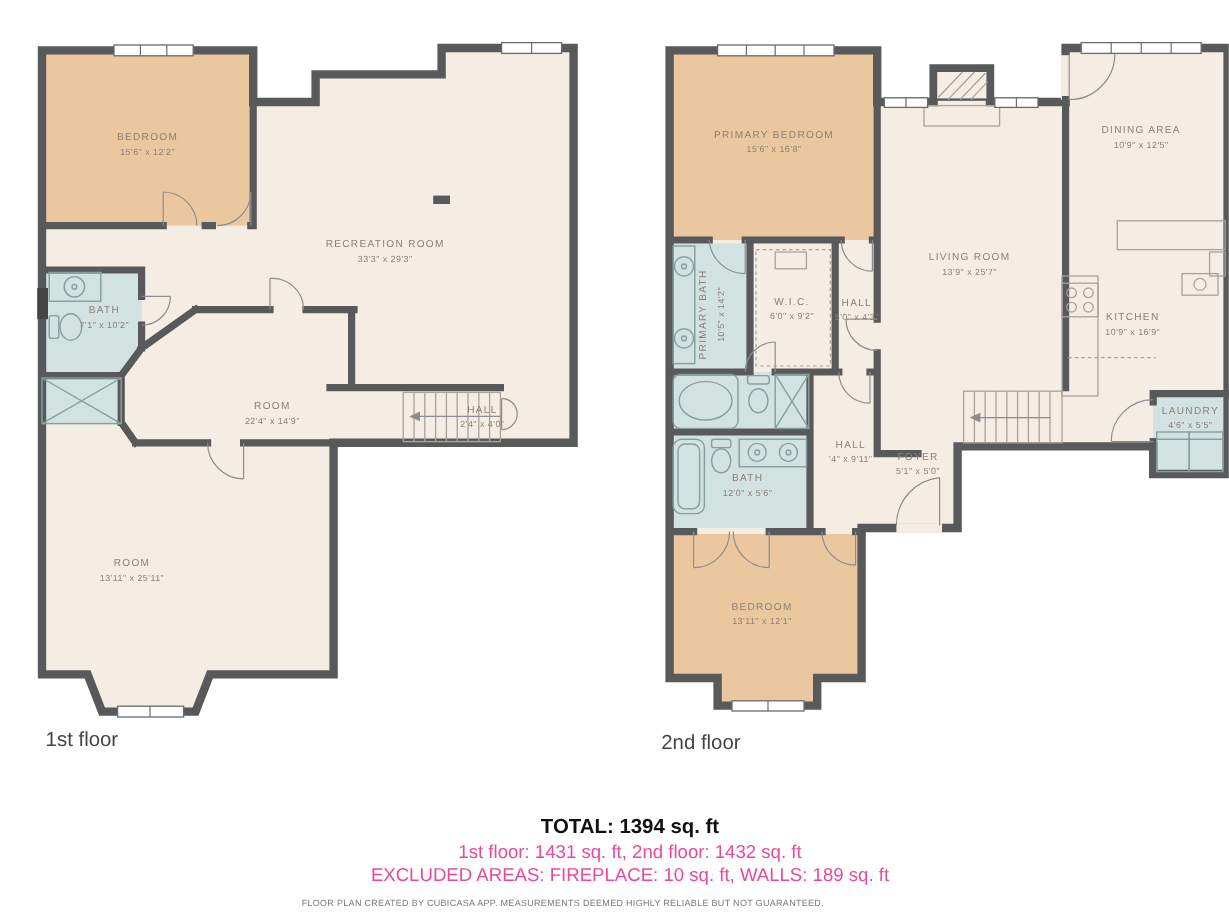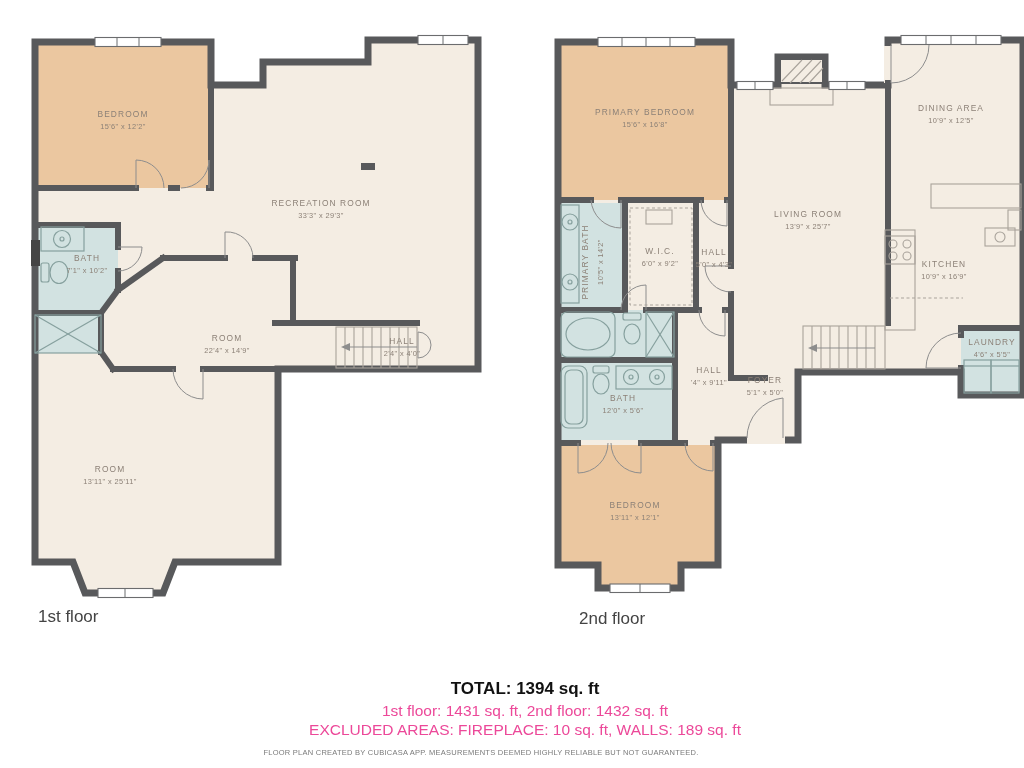--- a/index.html
+++ b/index.html
@@ -16,21 +16,21 @@
   .winl{stroke:#6b6c6e;stroke-width:1;}
   .dash{stroke:#a9a39b;stroke-width:1;fill:none;stroke-dasharray:3 2.5;}
   .rn{font-size:8.4px;letter-spacing:1.1px;fill:#8c8177;text-anchor:middle;
       font-family:"Liberation Sans",sans-serif;}
   .rd{font-size:7.4px;letter-spacing:0.4px;fill:#8c8177;text-anchor:middle;
       font-family:"Liberation Sans",sans-serif;}
   .floor-caption{position:absolute;font-size:17px;color:#444;}
   .summary{position:absolute;top:679px;left:0;width:1024px;text-align:center;color:#111;}
   .summary .t1{font-size:17px;font-weight:bold;margin:0 0 3px 0;}
   .summary .t2,.summary .t3{font-size:15.5px;margin:1px 0;color:#ec4899;}
-  .footer-note{position:absolute;top:748px;left:12px;width:912px;text-align:center;
+  .footer-note{position:absolute;top:748px;left:0;width:912px;text-align:center;
       font-size:7.5px;letter-spacing:0.25px;color:#7a7a7a;}
 </style>
 </head>
 <body>
 
 <div id="stage">
 <svg width="1024" height="660" viewBox="0 0 1024 660">
 
   <g>
 
@@ -255,21 +255,21 @@
       <text class="rd" x="752" y="395">5'1" x 5'0"</text>
       <text class="rn" x="979" y="345">LAUNDRY</text>
       <text class="rd" x="979" y="357">4'6" x 5'5"</text>
       <text class="rn" x="622" y="508">BEDROOM</text>
       <text class="rd" x="622" y="520">13'11" x 12'1"</text>
     </g>
   </g>
 </svg>
 
 <div class="floor-caption" style="left:25px;top:607px;">1st floor</div>
-<div class="floor-caption" style="left:566px;top:609px;">2nd floor</div>
+<div class="floor-caption" style="left:538px;top:609px;">2nd floor</div>
 
 <div class="summary">
   <div class="t1">TOTAL: 1394 sq. ft</div>
   <div class="t2">1st floor: 1431 sq. ft, 2nd floor: 1432 sq. ft</div>
   <div class="t3">EXCLUDED AREAS: FIREPLACE: 10 sq. ft, WALLS: 189 sq. ft</div>
 </div>
 <div class="footer-note">FLOOR PLAN CREATED BY CUBICASA APP. MEASUREMENTS DEEMED HIGHLY RELIABLE BUT NOT GUARANTEED.</div>
 </div>
 
 </body></html>

